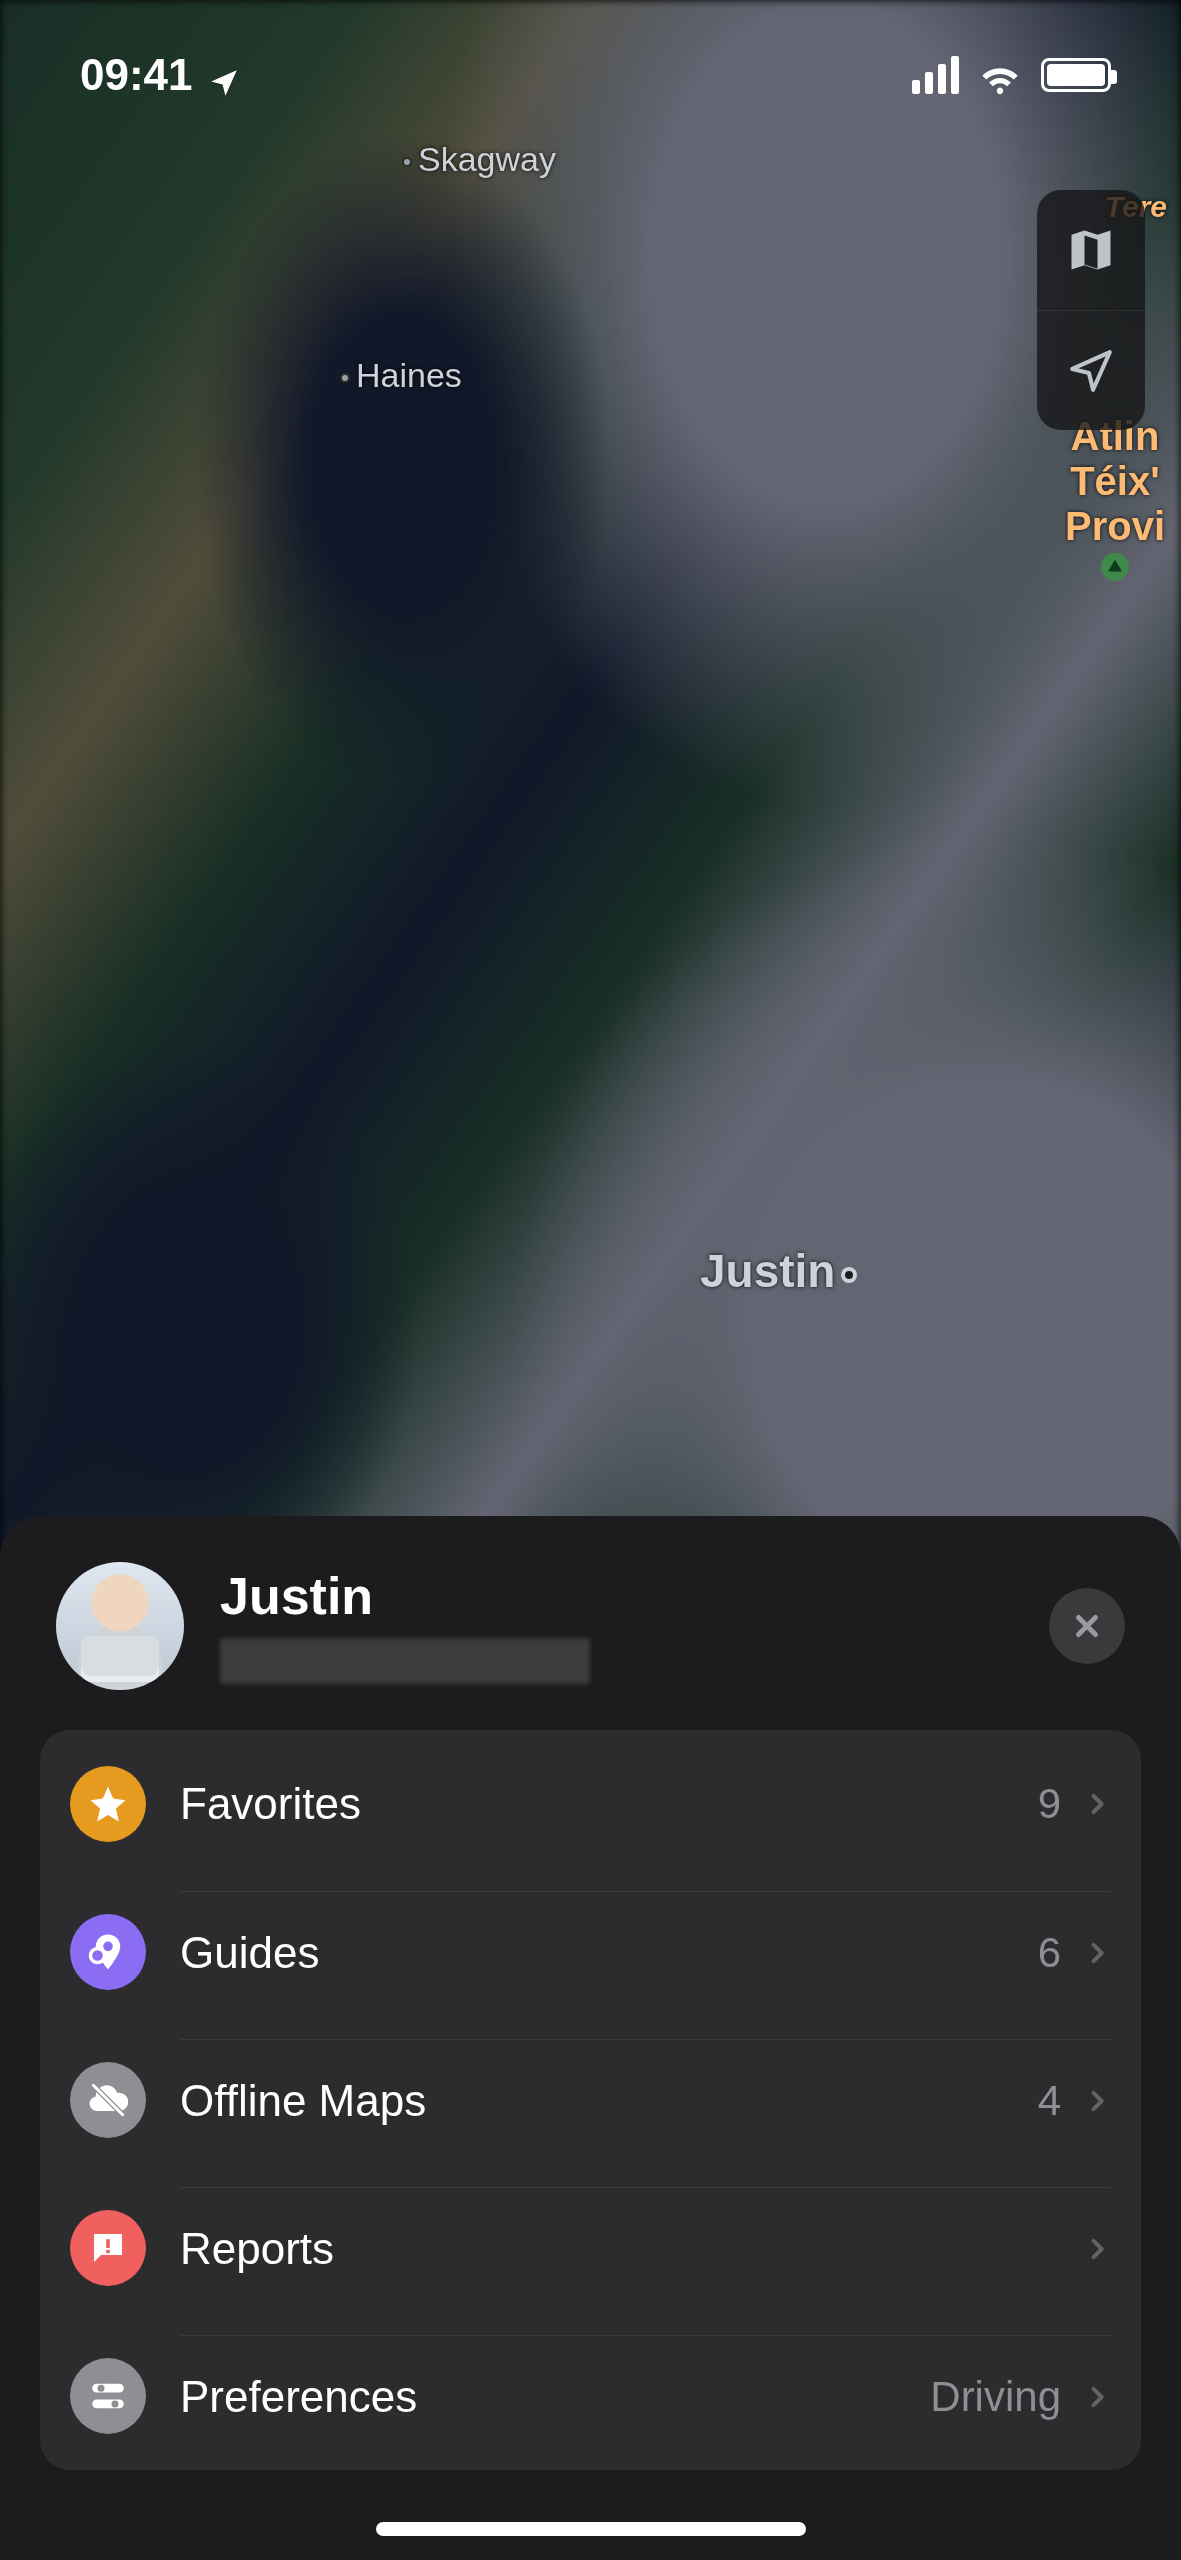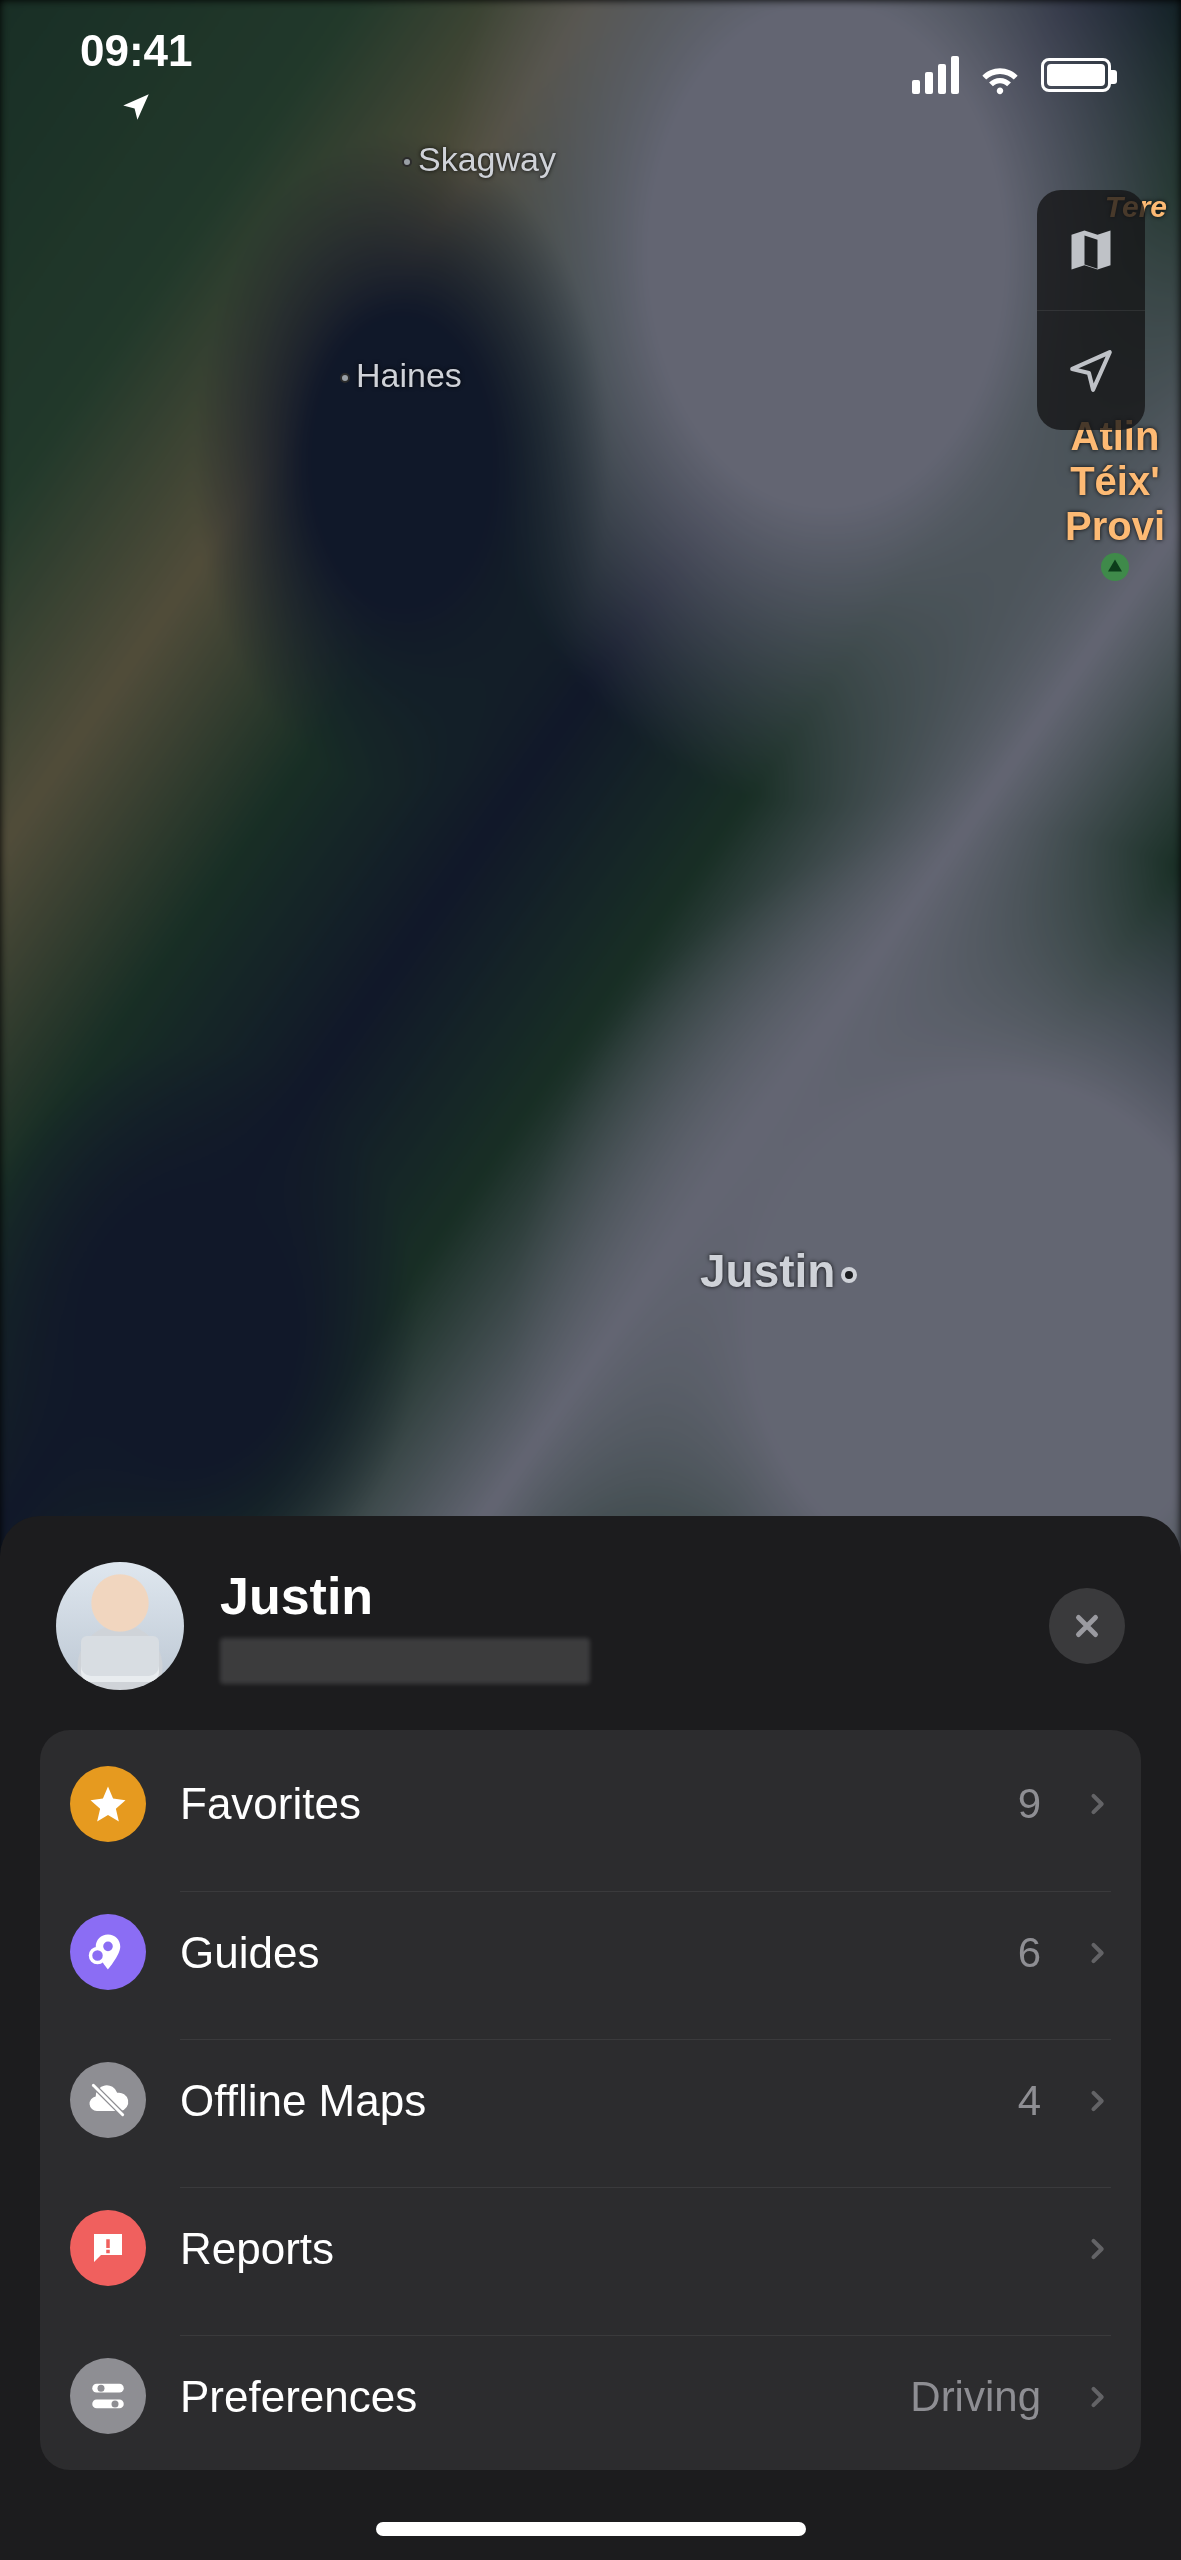--- a/index.html
+++ b/index.html
@@ -58,21 +58,21 @@
     border-left:7px solid transparent; border-right:7px solid transparent;
     border-bottom:12px solid #0c3d1a;
   }
 
   
   .status-bar {
     position:absolute; top:0; left:0; right:0; height:150px;
     display:flex; align-items:center; justify-content:space-between;
     padding:0 70px 0 80px;
   }
-  .status-left { display:flex; align-items:center; gap:14px; font-size:44px; font-weight:600;flex-direction:column; }
+  .status-left { display:flex; align-items:flex-end; gap:14px; font-size:44px; font-weight:600; }
   .status-right{ display:flex; align-items:center; gap:18px; }
   .signal-bars{ display:flex; align-items:flex-end; gap:5px;}
   .signal-bars span{ width:8px; background:#fff; border-radius:2px;}
   .signal-bars span:nth-child(1){height:14px;}
   .signal-bars span:nth-child(2){height:22px;}
   .signal-bars span:nth-child(3){height:30px;}
   .signal-bars span:nth-child(4){height:38px;}
   .battery{ width:70px; height:34px; border:3px solid #fff; border-radius:8px; position:relative;}
   .battery::after{content:""; position:absolute; right:-9px; top:9px; width:6px; height:14px; background:#fff; border-radius:0 3px 3px 0;}
   .battery .fill{ position:absolute; inset:3px; background:#fff; border-radius:4px;}
@@ -134,21 +134,21 @@
   .menu-item + .menu-item .item-body{ border-top:1px solid rgba(255,255,255,0.07);}
   .item-icon{
     width:76px; height:76px; border-radius:50%; flex:none;
     display:flex; align-items:center; justify-content:center;
   }
   .bg-orange{background:#e69a1f;}
   .bg-purple{background:#8b6df4;}
   .bg-gray  {background:#8e8e93;}
   .bg-red   {background:#f0605e;}
   .item-body{
-    flex:1; display:flex; align-items:center; gap:36px;
+    flex:1; display:flex; align-items:center; gap:16px;
     padding:36px 0; margin:-36px 0;
   }
   .item-label{ font-size:44px; color:#fff; flex:1;}
   .item-value{ font-size:42px; color:#8e8e93;}
   .chevron{ color:#636366; margin-left:6px;}
 
   
   .home-indicator{
     position:absolute; left:50%; bottom:24px; transform:translateX(-50%);
     width:430px; height:14px; border-radius:10px; background:#fff;

